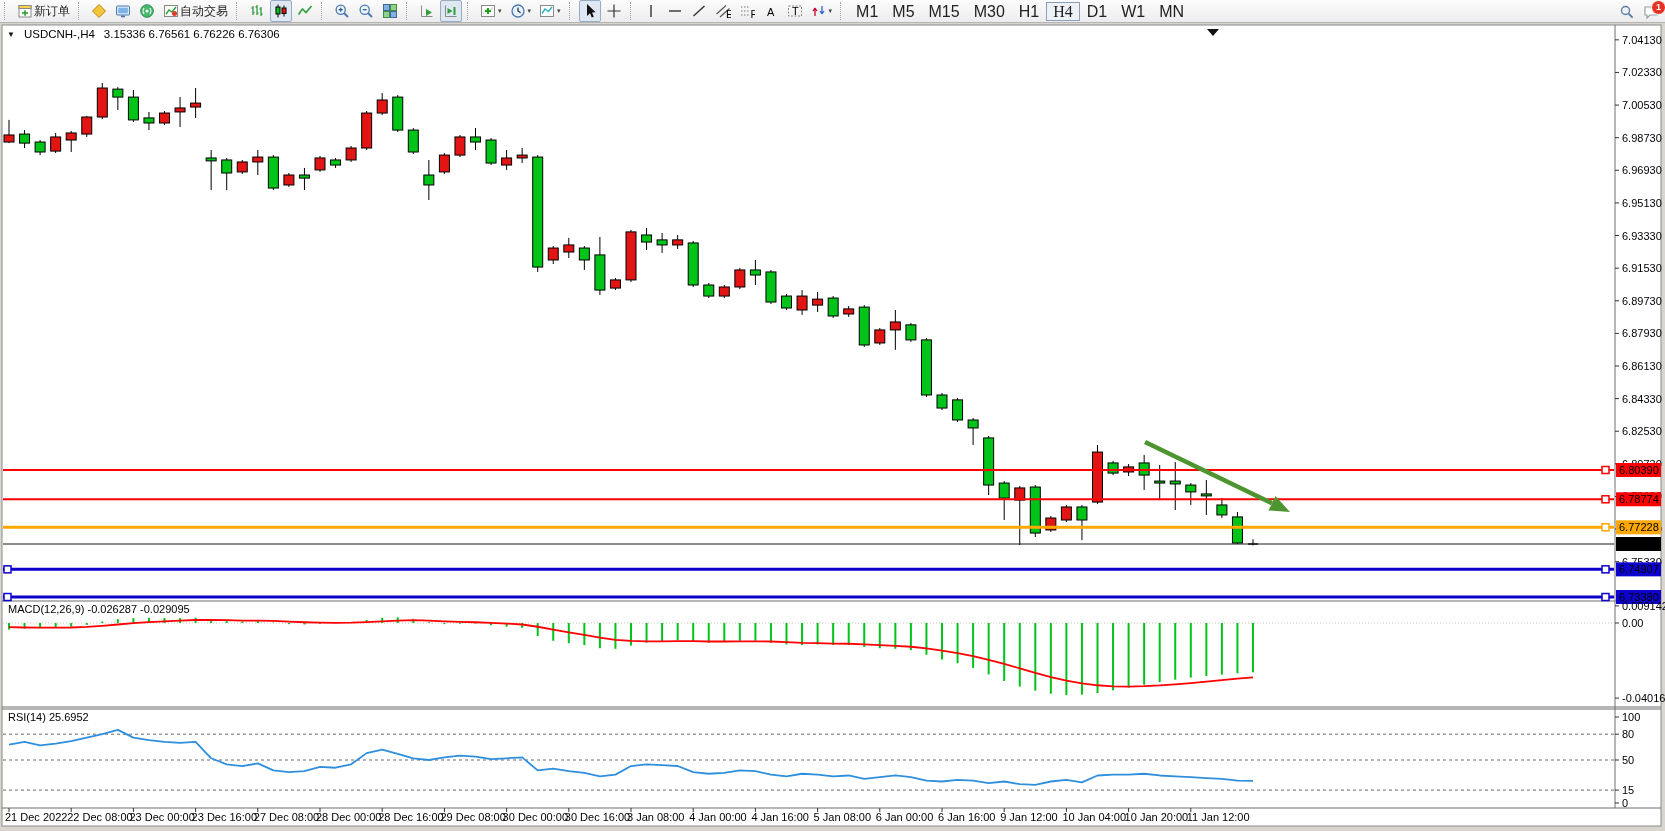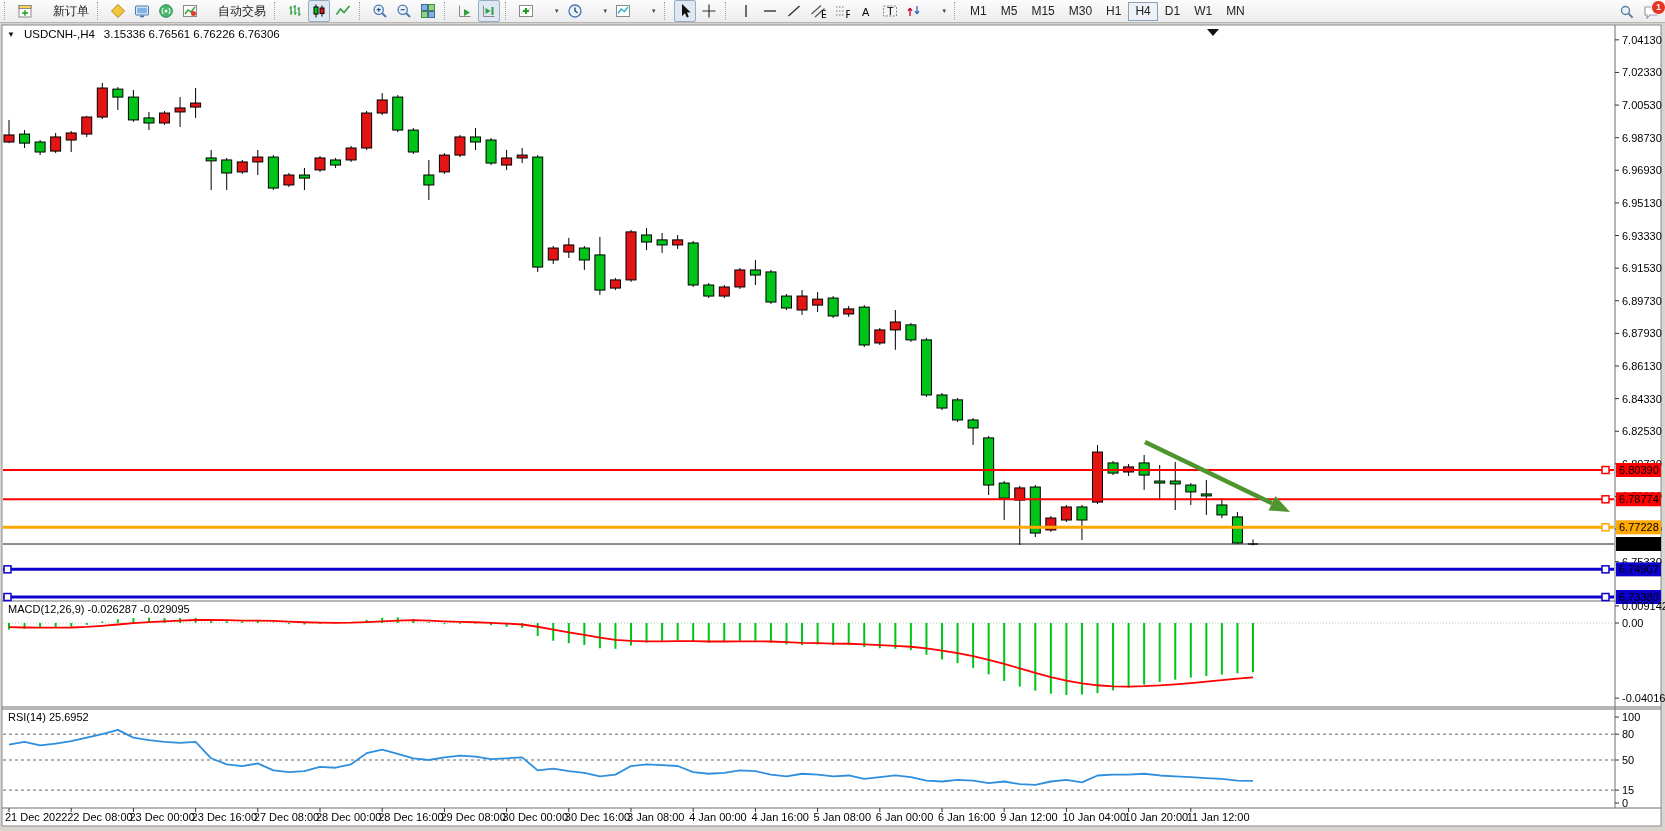--- a/index.html
+++ b/index.html
@@ -2,26 +2,26 @@
 <html><head>
 <meta charset="utf-8">
 <style>
   html,body{margin:0;padding:0;width:1665px;height:831px;overflow:hidden;background:#d8d5ce;
     font-family:"Liberation Sans",sans-serif;}
   #toolbar{position:absolute;left:0;top:0;width:1665px;height:23px;
     background:linear-gradient(#fcfcfc,#ececee);border-bottom:1px solid #b5b5b5;
     display:flex;align-items:center;box-sizing:border-box;}
   .grip{width:5px;height:18px;border-left:1px dotted #9fa4aa;margin:0 3px 0 4px;}
   .tb-btn{display:flex;align-items:center;height:20px;padding:0 2px;margin:0 1px;
-    border:1px solid transparent;border-radius:2px;color:#222;font-size:12px;gap:20px;white-space:nowrap;}
+    border:1px solid transparent;border-radius:2px;color:#222;font-size:12px;gap:1px;white-space:nowrap;}
   .tb-btn.active{background:#dfe8f2;border-color:#96acc3;}
   .tb-btn .caret{font-size:7px;color:#444;margin-left:1px;}
   .ic{width:16px;height:16px;display:block;}
-  .tf{font-size:12px;color:#222;padding:2px 6px;border:1px solid transparent;line-height:13px;}
-  .tf.active{border-color:#8aa0b8;background:#eef2f7;}
+  .tf{font-size:16px;color:#222;padding:2px 6px;border:1px solid transparent;line-height:13px;}
+  .tf.active{border-color:#8aa0b8;background:#eef2f7;font-family:Liberation Serif, serif;}
   #tb-right{position:absolute;right:6px;top:0;height:23px;display:flex;align-items:center;gap:8px;}
   .chatwrap{position:relative;}
   .badge{position:absolute;top:-4px;right:-7px;width:13px;height:13px;border-radius:50%;
     background:#e53222;color:#fff;font-size:9px;font-style:normal;line-height:13px;text-align:center;
     border:1px solid #fff;font-weight:bold;}
   #chartwin{position:absolute;left:0;top:23px;width:1665px;height:808px;}
   #chart-svg{position:absolute;left:0;top:0;}
   svg text{font-family:"Liberation Sans",sans-serif;font-size:11px;fill:#000;}
   #chart-info{position:absolute;left:7px;top:5px;display:flex;gap:9px;font-size:11.5px;color:#000;
     align-items:center;}

